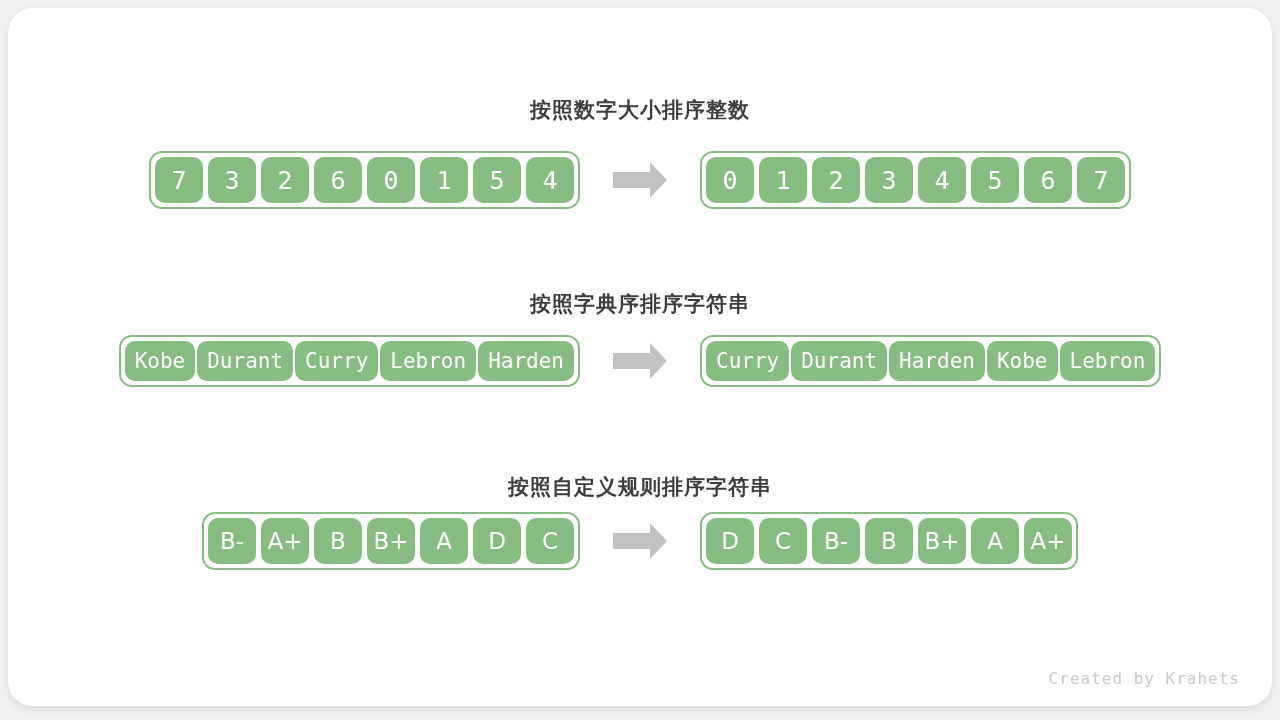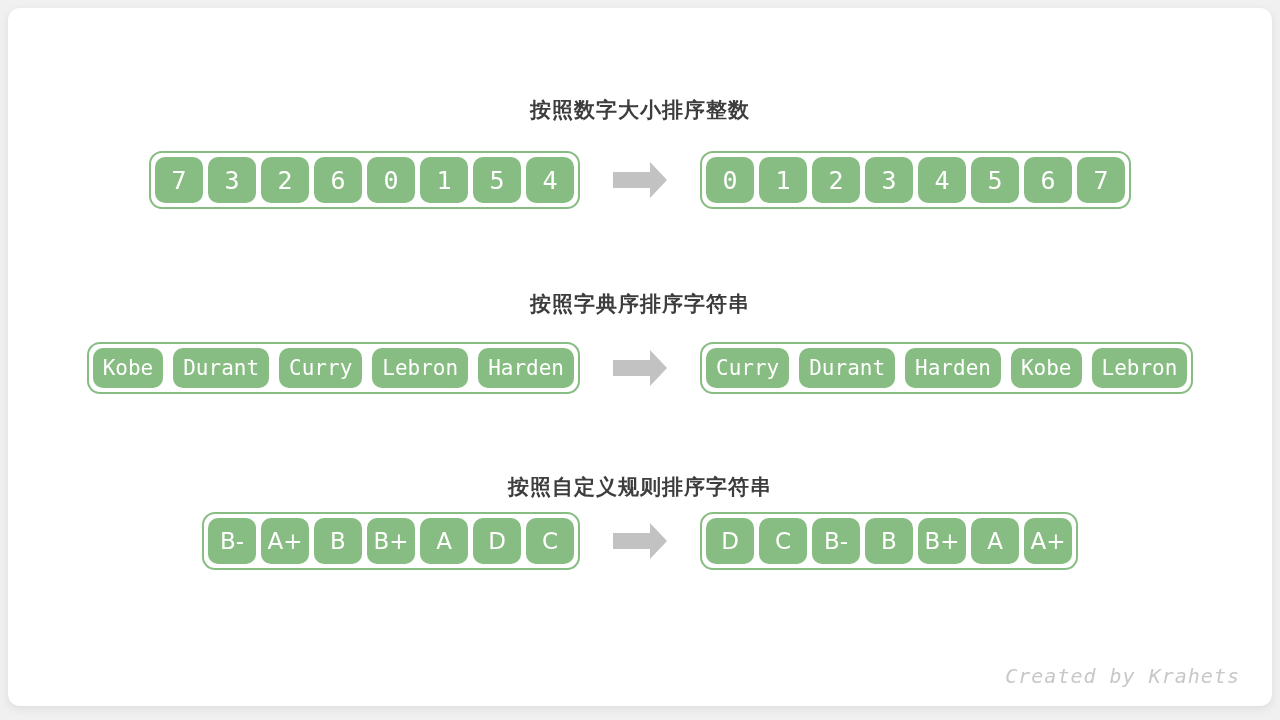--- a/index.html
+++ b/index.html
@@ -11,42 +11,42 @@
     font-family: "DejaVu Sans", sans-serif;
     overflow: hidden;
   }
   .card {
     position: absolute;
     left: 8px;
     top: 8px;
     width: 1264px;
     height: 698px;
     background: #ffffff;
-    border-radius: 12px;
+    border-radius: 25px;
     box-shadow: 0 3px 10px rgba(0,0,0,0.08);
   }
   .section {
     position: absolute;
     left: 0;
     width: 1264px;
   }
   .section.s0 { top: 87px; }
   .section.s1 { top: 281px; }
   .section.s2 { top: 464px; }
   .section-title {
     text-align: center;
     font-size: 21px;
     font-weight: 700;
     color: #3d3d3d;
     line-height: 30px;
     letter-spacing: 1px;
     font-family: "DejaVu Sans", sans-serif;
   }
   .section.s0 .section-title { margin-bottom: 26px; }
-  .section.s1 .section-title { margin-bottom: 23px; }
+  .section.s1 .section-title { margin-bottom: 16px; }
   .section.s2 .section-title { margin-bottom: 10px; }
   .row {
     display: grid;
     grid-template-columns: 572px 120px auto;
     align-items: center;
   }
   .left-wrap  { justify-self: end; }
   .arrow-wrap { justify-self: center; line-height: 0; }
   .right-wrap { justify-self: start; }
   .array-box {
@@ -68,21 +68,21 @@
   }
   
   .s0 .array-box { gap: 5px; }
   .s0 .cell {
     width: 48px;
     height: 46px;
     font-family: "DejaVu Sans Mono", monospace;
     font-size: 25px;
   }
   
-  .s1 .array-box { gap: 10px; justify-content: space-between; }
+  .s1 .array-box { gap: 2px; justify-content: space-between; }
   .s1 .cell {
     height: 40px;
     padding: 0 10px;
     font-family: "DejaVu Sans Mono", monospace;
     font-size: 21px;
   }
   
   .s2 .array-box { gap: 5px; }
   .s2 .cell {
     min-width: 48px;
@@ -90,24 +90,23 @@
     padding: 0 5px;
     font-family: "DejaVu Sans", "Liberation Sans", sans-serif;
     font-size: 23px;
   }
   .arrow-svg { display: block; }
   .watermark {
     position: absolute;
     right: 32px;
     bottom: 18px;
     font-family: "DejaVu Sans Mono", monospace;
-    font-size: 20px;
+    font-size: 16px;
     color: #c8c8c8;
     letter-spacing: 1px;
-    font-style: italic;
   }
 </style>
 </head>
 <body>
 
 <div class="card">
   <div id="sections-mount">
       <div class="section s0">
         <div class="section-title">按照数字大小排序整数</div>
         <div class="row">

